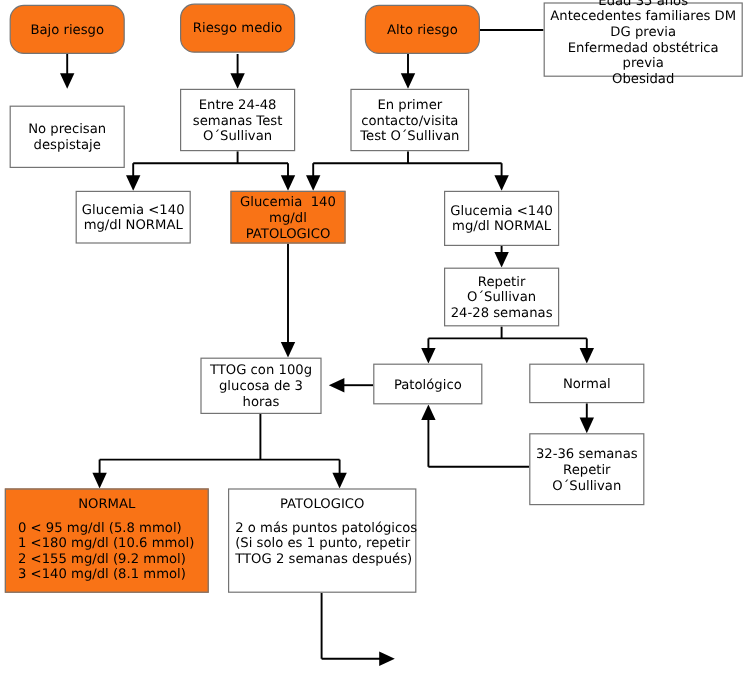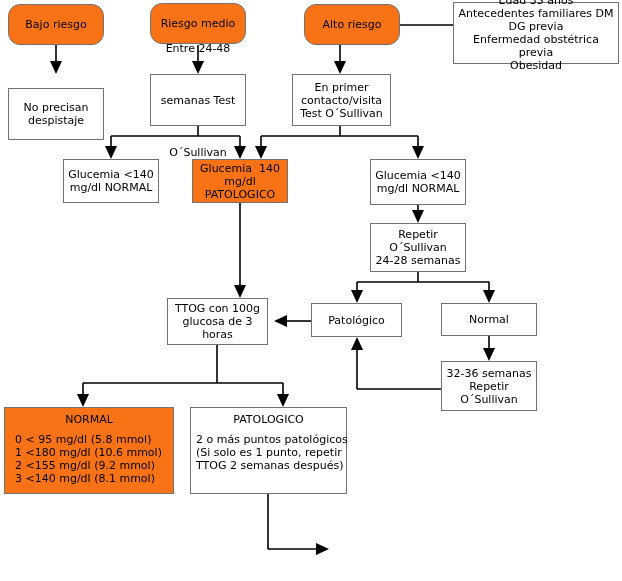--- a/index.html
+++ b/index.html
@@ -159,21 +159,21 @@
     <span class="ln">Enfermedad obstétrica</span>
     <span class="ln">previa</span>
     <span class="ln">Obesidad</span>
   </div>
 
   <div class="node" style="left:8px; top:74px; width:96px; height:52px;margin-top:14px;">
     <span class="ln">No precisan</span>
     <span class="ln">despistaje</span>
   </div>
 
-  <div class="node" style="left:150px; top:74px; width:96px; height:52px;gap:39px;">
+  <div class="node" style="left:150px; top:74px; width:96px; height:52px;">
     <span class="ln">Entre 24-48</span>
     <span class="ln">semanas Test</span>
     <span class="ln">O´Sullivan</span>
   </div>
 
   <div class="node" style="left:292px; top:74px; width:99px; height:52px;">
     <span class="ln">En primer</span>
     <span class="ln">contacto/visita</span>
     <span class="ln">Test O´Sullivan</span>
   </div>
@@ -207,21 +207,21 @@
   </div>
 
   <div class="node" style="left:311px; top:303px; width:91px; height:34px;">
     <span class="ln">Patológico</span>
   </div>
 
   <div class="node" style="left:441px; top:303px; width:96px; height:33px;">
     <span class="ln">Normal</span>
   </div>
 
-  <div class="node" style="left:441px; top:361px; width:96px; height:50px;">
+  <div class="node" style="left:441px; top:361px; width:96px; height:60px;">
     <span class="ln">32-36 semanas</span>
     <span class="ln">Repetir</span>
     <span class="ln">O´Sullivan</span>
   </div>
 
   <div class="node shaded leftalign" style="left:4px; top:407px; width:170px; height:87px; justify-content:flex-start; padding-top:5px;">
     <span class="ln" style="width:100%; text-align:center; padding-left:0;">NORMAL</span>
     <span class="gap"></span>
     <span class="ln">0 &lt; 95 mg/dl (5.8 mmol)</span>
     <span class="ln">1 &lt;180 mg/dl (10.6 mmol)</span>

